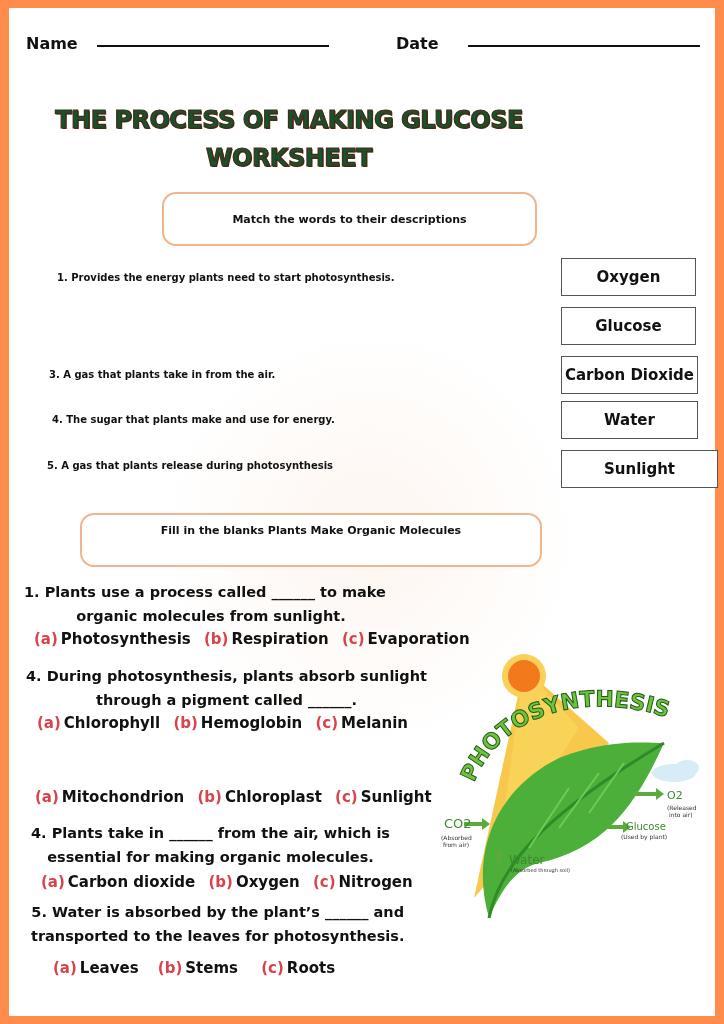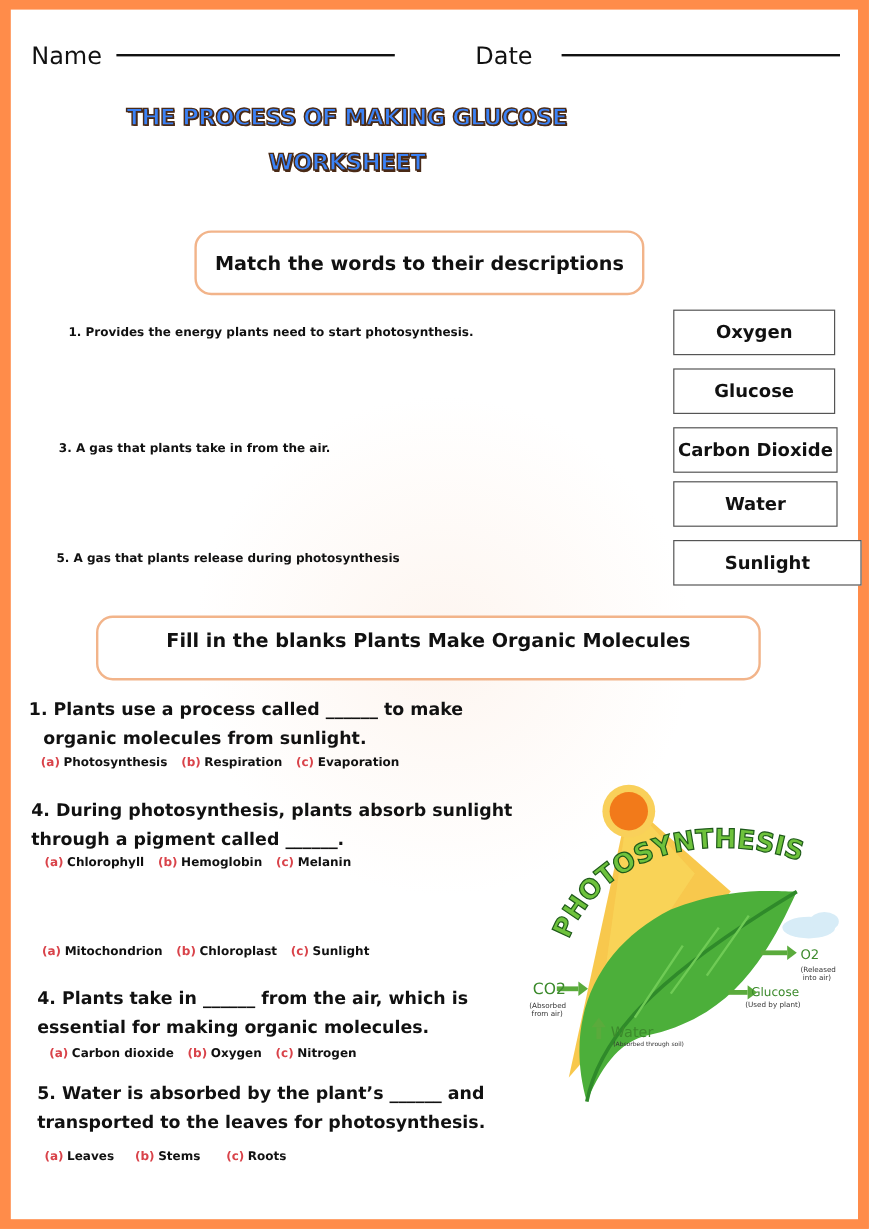--- a/index.html
+++ b/index.html
@@ -3,41 +3,41 @@
 <meta charset="utf-8">
 <style>
   * { box-sizing: border-box; margin: 0; padding: 0; }
   html, body { width: 724px; height: 1024px; overflow: hidden; background: #ff8c4a; }
   body { font-family: "DejaVu Sans", sans-serif; color: #111; }
   .page {
     position: absolute; left: 9px; top: 8px; width: 706px; height: 1008px;
     background: #fff;
   }
   .header-row { position: absolute; top: 26px; left: 0; width: 100%; height: 24px; }
-  .lbl { position: absolute; font-weight: normal; font-size: 20px; }
+  .lbl { position: absolute; font-weight: bold; font-size: 16px; }
   .line { position: absolute; border-bottom: 2px solid #111; }
   .title {
-    position: absolute; left: 20px; top: 71px; width: 520px; text-align: center;
-    font-family: "DejaVu Sans", sans-serif; font-weight: bold; font-size: 19px;
-    color: #3b82f6; line-height: 38px; letter-spacing: -0.5px;
+    position: absolute; left: 20px; top: 93px; width: 520px; text-align: center;
+    font-family: "DejaVu Sans", sans-serif; font-weight: bold; font-size: 24px;
+    color: #14532d; line-height: 38px; letter-spacing: -0.5px;
     -webkit-text-stroke: 1.2px #4a2a16;
     text-shadow: 1px 1px 0 #4a2a16;
   }
   .section-box {
     position: absolute; border: 2px solid #f2b48a; border-radius: 14px;
-    font-weight: bold; font-size: 16px; display: flex; align-items: center; justify-content: center;
+    font-weight: bold; font-size: 11px; display: flex; align-items: center; justify-content: center;
     background: #fff;
   }
   .desc { position: absolute; font-weight: bold; font-size: 10px; line-height: 23px; }
   .word-box {
     position: absolute; border: 1.5px solid #555; font-weight: bold; font-size: 15px;
     display: flex; align-items: center; justify-content: center; background: #fff;
   }
-  .q { position: absolute; font-weight: bold; font-size: 14.5px; line-height: 24px; }
-  .opts { position: absolute; font-weight: bold; font-size: 10px; white-space: nowrap; }
+  .q { position: absolute; font-weight: bold; font-size: 14.5px; line-height: 24px; text-align: center; }
+  .opts { position: absolute; font-weight: bold; font-size: 15px; white-space: nowrap; }
   .opt { margin-right: 8px; }
   .opt-letter { color: #d9434a; margin-right: 3px; }
   .diagram { position: absolute; left: 420px; top: 640px; width: 290px; height: 280px; }
   .watermark { position: absolute; left: 150px; top: 320px; width: 420px; height: 420px; border-radius: 50%;
     background: radial-gradient(circle, #fdf3ec 0%, #fff 70%); opacity: 0.8; }
 </style>
 </head>
 <body>
 
 <div class="page">
@@ -58,41 +58,44 @@
   <div class="section-box" style="left:153px;top:184px;width:375px;height:54px;">
     <span>Match the words to their descriptions</span>
   </div>
 
   <div class="desc" style="left:48px;top:258px;">
     <div>1.  Provides the energy plants need to start photosynthesis.</div>
   </div>
   <div class="desc" style="left:40px;top:355px;">
     <div>3. A gas that plants take in from the air.</div>
   </div>
+  <div class="desc" style="left:43px;top:400px;">
+    <div>4. The sugar that plants make and use for energy.</div>
+  </div>
   <div class="desc" style="left:38px;top:446px;">
     <div>5. A gas that plants release during photosynthesis</div>
   </div>
 
   <div class="word-box" style="left:552px;top:250px;width:135px;height:38px;">
     <span>Oxygen</span>
   </div>
   <div class="word-box" style="left:552px;top:299px;width:135px;height:38px;">
     <span>Glucose</span>
   </div>
   <div class="word-box" style="left:552px;top:348px;width:137px;height:38px;">
     <span>Carbon Dioxide</span>
   </div>
   <div class="word-box" style="left:552px;top:393px;width:137px;height:38px;">
     <span>Water</span>
   </div>
   <div class="word-box" style="left:552px;top:442px;width:157px;height:38px;">
     <span>Sunlight</span>
   </div>
 
-  <div class="section-box" style="left:71px;top:505px;width:554px;height:54px;align-items:flex-start;padding-top:9px;">
+  <div class="section-box" style="left:71px;top:505px;width:462px;height:54px;align-items:flex-start;padding-top:9px;">
     <span>Fill in the blanks Plants Make Organic Molecules</span>
   </div>
 
   <div class="q" style="left:15px;top:572px;">
     <div>1. Plants use a process called ______ to make</div>
     <div style="padding-left:12px;">organic molecules from sunlight.</div>
   </div>
   <div class="opts" style="left:25px;top:622px;">
     <span class="opt"><span class="opt-letter">(a)</span><span>Photosynthesis</span></span>
     <span class="opt"><span class="opt-letter">(b)</span><span>Respiration</span></span>
@@ -124,21 +127,21 @@
   <div class="opts" style="left:32px;top:865px;">
     <span class="opt"><span class="opt-letter">(a)</span><span>Carbon dioxide</span></span>
     <span class="opt"><span class="opt-letter">(b)</span><span>Oxygen</span></span>
     <span class="opt"><span class="opt-letter">(c)</span><span>Nitrogen</span></span>
   </div>
 
   <div class="q" style="left:22px;top:892px;">
     <div>5. Water is absorbed by the plant’s ______ and</div>
     <div>transported to the leaves for photosynthesis.</div>
   </div>
-  <div class="opts" style="left:28px;top:951px;text-align:center;">
+  <div class="opts" style="left:44px;top:951px;text-align:center;">
     <span class="opt" style="margin-right:14px;"><span class="opt-letter">(a)</span><span>Leaves</span></span>
     <span class="opt" style="margin-right:18px;"><span class="opt-letter">(b)</span><span>Stems</span></span>
     <span class="opt"><span class="opt-letter">(c)</span><span>Roots</span></span>
   </div>
 
   <div class="diagram">
     <svg width="290" height="280" viewBox="0 0 290 280">
 
       <polygon points="95,20 45,250 180,95" fill="#f7c23a" opacity="0.9"></polygon>
       <polygon points="95,20 70,200 150,80" fill="#f9d65a" opacity="0.8"></polygon>

